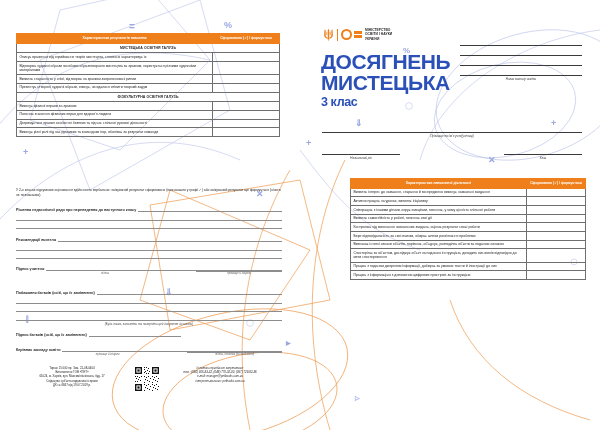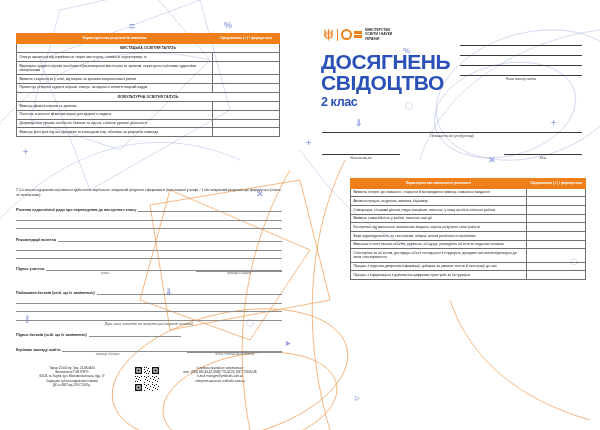--- a/index.html
+++ b/index.html
@@ -360,22 +360,22 @@
     </span>
     <span class="mon-text">
       <span>МІНІСТЕРСТВО</span><br>
       <span>ОСВІТИ І НАУКИ</span><br>
       <span>УКРАЇНИ</span>
     </span>
   </div>
 
   <div id="doc-title">
     <span class="l1">ДОСЯГНЕНЬ</span>
-    <span class="l2">СВІДОЦТВО</span>
-    <span class="l3">2 клас</span>
+    <span class="l2">МИСТЕЦЬКА</span>
+    <span class="l3">3 клас</span>
   </div>
 
   <div class="hlines">
     <div class="hl"></div>
     <div class="hl"></div>
     <div class="hl"></div>
     <div class="hl"></div>
     <div class="hl-cap">Назва закладу освіти</div>
   </div>
 

